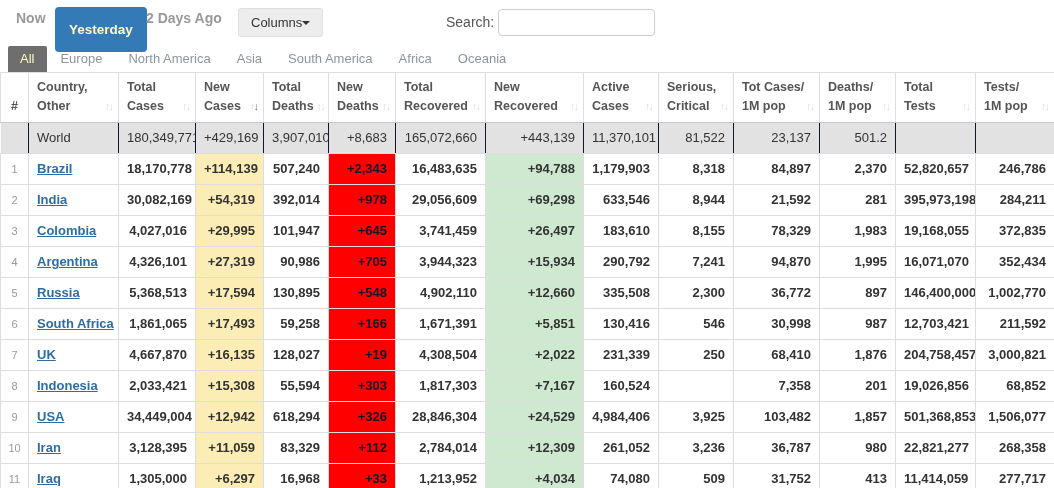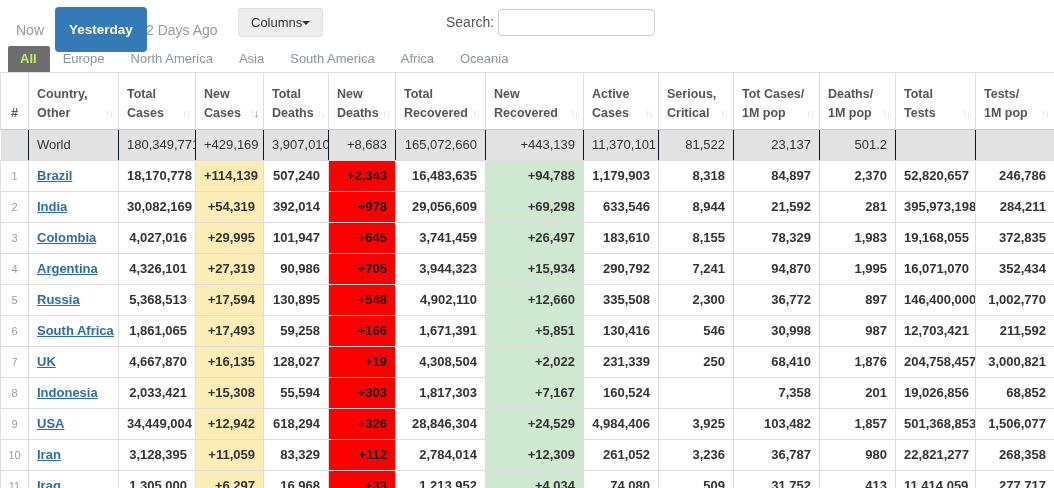--- a/index.html
+++ b/index.html
@@ -2,43 +2,43 @@
 <html style="--accent: #337AB7; --yellow: #FBEDB5; --red: #FF0000; --green: #CFE9D0; --worldbg: #E2E2E2; --link: #2E6DA4; --tab-active: #6E6E6E;"><head>
 <meta charset="utf-8">
 <style>
   * { box-sizing: border-box; }
   html,body { margin:0; padding:0; background:#fff; }
   body { font-family:"Liberation Sans", sans-serif; }
   .page { width:1054px; height:488px; overflow:hidden; position:relative; background:#fff; }
 
   
   .toolbar { position:relative; height:46px; }
-  .time-tab { position:absolute; top:22px; font-size:14px; color:#999; cursor:pointer; white-space:nowrap; }
+  .time-tab { position:absolute; top:10px; font-size:14px; color:#999; cursor:pointer; white-space:nowrap;font-weight:bold; }
   .time-tab.pos0 { left:16px; }
   .time-tab.pos2 { left:146px; }
   .time-tab.active { top:7px; left:55px; background:var(--accent); color:#fef9c3; border-radius:4px;
                      padding:15px 14px; font-weight:bold; font-size:13.5px; }
   .columns-btn { position:absolute; left:238px; top:8px; background:#ededed; border:1px solid #e0e0e0;
                  border-radius:3px; padding:6px 12px; font-size:13px; color:#333; cursor:pointer;
                  display:flex; align-items:center; }
   .caret { width:0; height:0; border-left:4px solid transparent; border-right:4px solid transparent;
            border-top:4px solid #333; display:inline-block; }
   .search-label { position:absolute; left:446px; top:14px; font-size:14px; color:#555; }
   .search-input { position:absolute; left:498px; top:9px; width:157px; height:27px; border:1px solid #ccc;
                   border-radius:4px; padding:0 8px; font-size:13px; outline:none; }
 
   
   .region-tabs { display:flex; align-items:flex-end; margin-left:8px; height:26px; }
   .region-tab { padding:5px 13px 6px; font-size:13px; color:#8d959c; cursor:pointer; white-space:nowrap; }
-  .region-tab.active { background:var(--tab-active); color:#bef264; font-weight:bold; border-radius:2px 2px 0 0;padding-left:12px; }
+  .region-tab.active { background:var(--tab-active); color:#fef9c3; font-weight:normal; border-radius:2px 2px 0 0;padding-left:12px; }
 
   
   table { border-collapse:collapse; table-layout:fixed; width:1054px; }
   th, td { border:1px solid #ddd; overflow:hidden; white-space:nowrap; }
-  th { height:47px; vertical-align:bottom; text-align:left; padding:12px 6px 6px 8px;
+  th { height:47px; vertical-align:bottom; text-align:left; padding:5px 6px 6px 8px;
        font-size:12.5px; color:#555; font-weight:bold; line-height:1.5; border-bottom:1px solid #c6c6c6;
        cursor:pointer; background:#fff; }
   th.rank-h { text-align:center; padding-left:2px; padding-right:2px; }
   th .l2 { display:flex; justify-content:space-between; align-items:center; }
   .sort-icon { font-size:11px; color:#dcdcdc; letter-spacing:-2px; font-weight:normal; padding-left:3px; }
   .sort-icon .dir.active { color:#777; }
 
   td { height:31px; padding:2px 8px; font-size:13px; font-weight:bold; color:#333; text-align:right; }
   td.rank { text-align:center; color:#999; font-size:11px; font-weight:normal; padding:2px; }
   td.country { text-align:left; }

